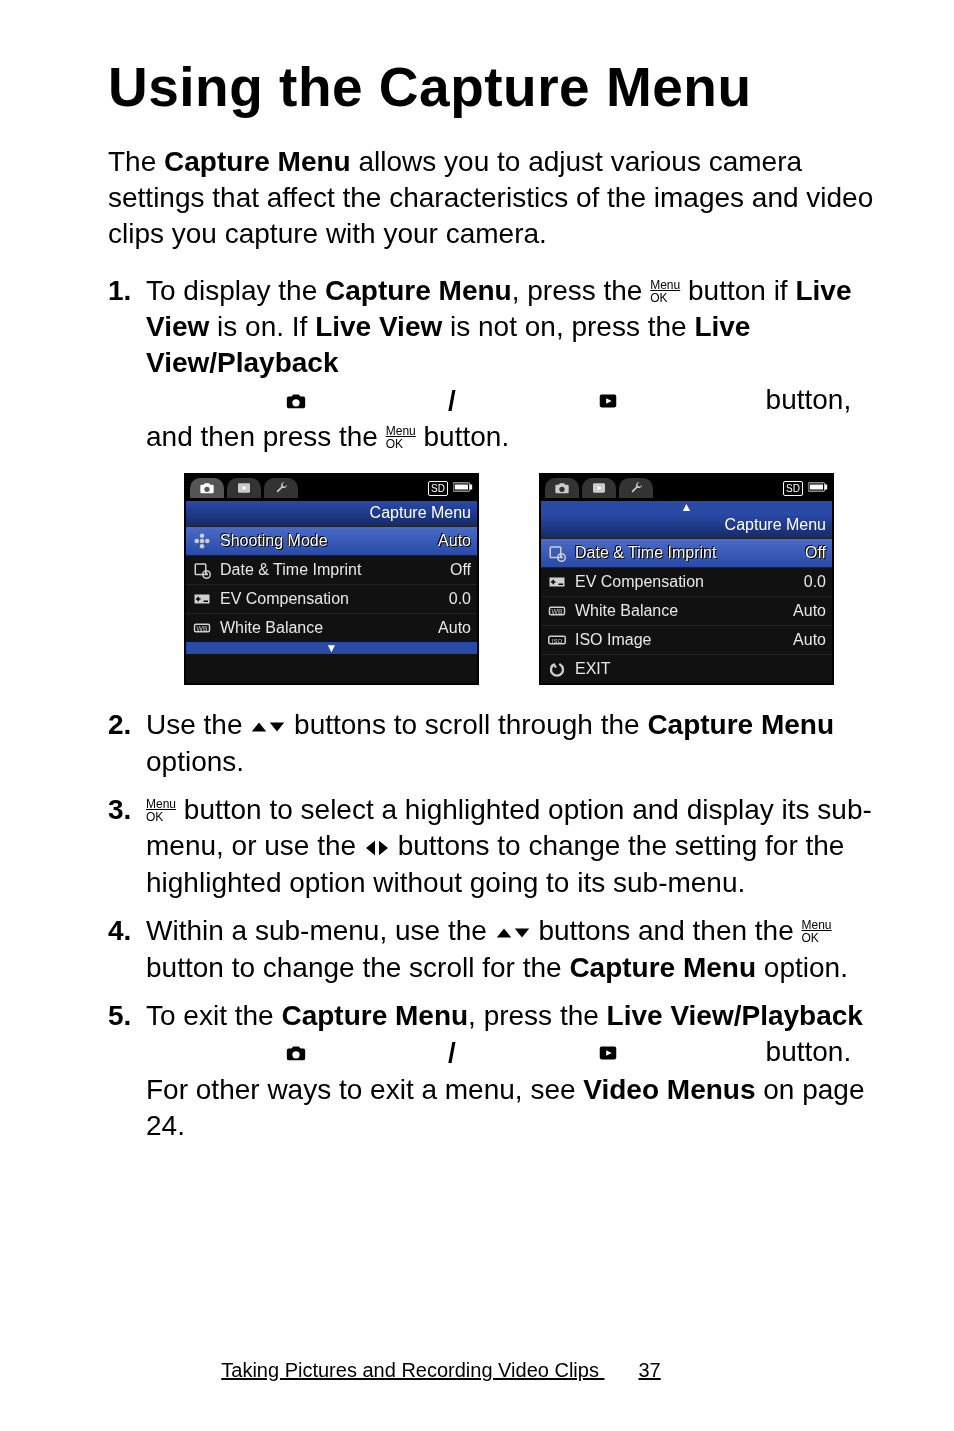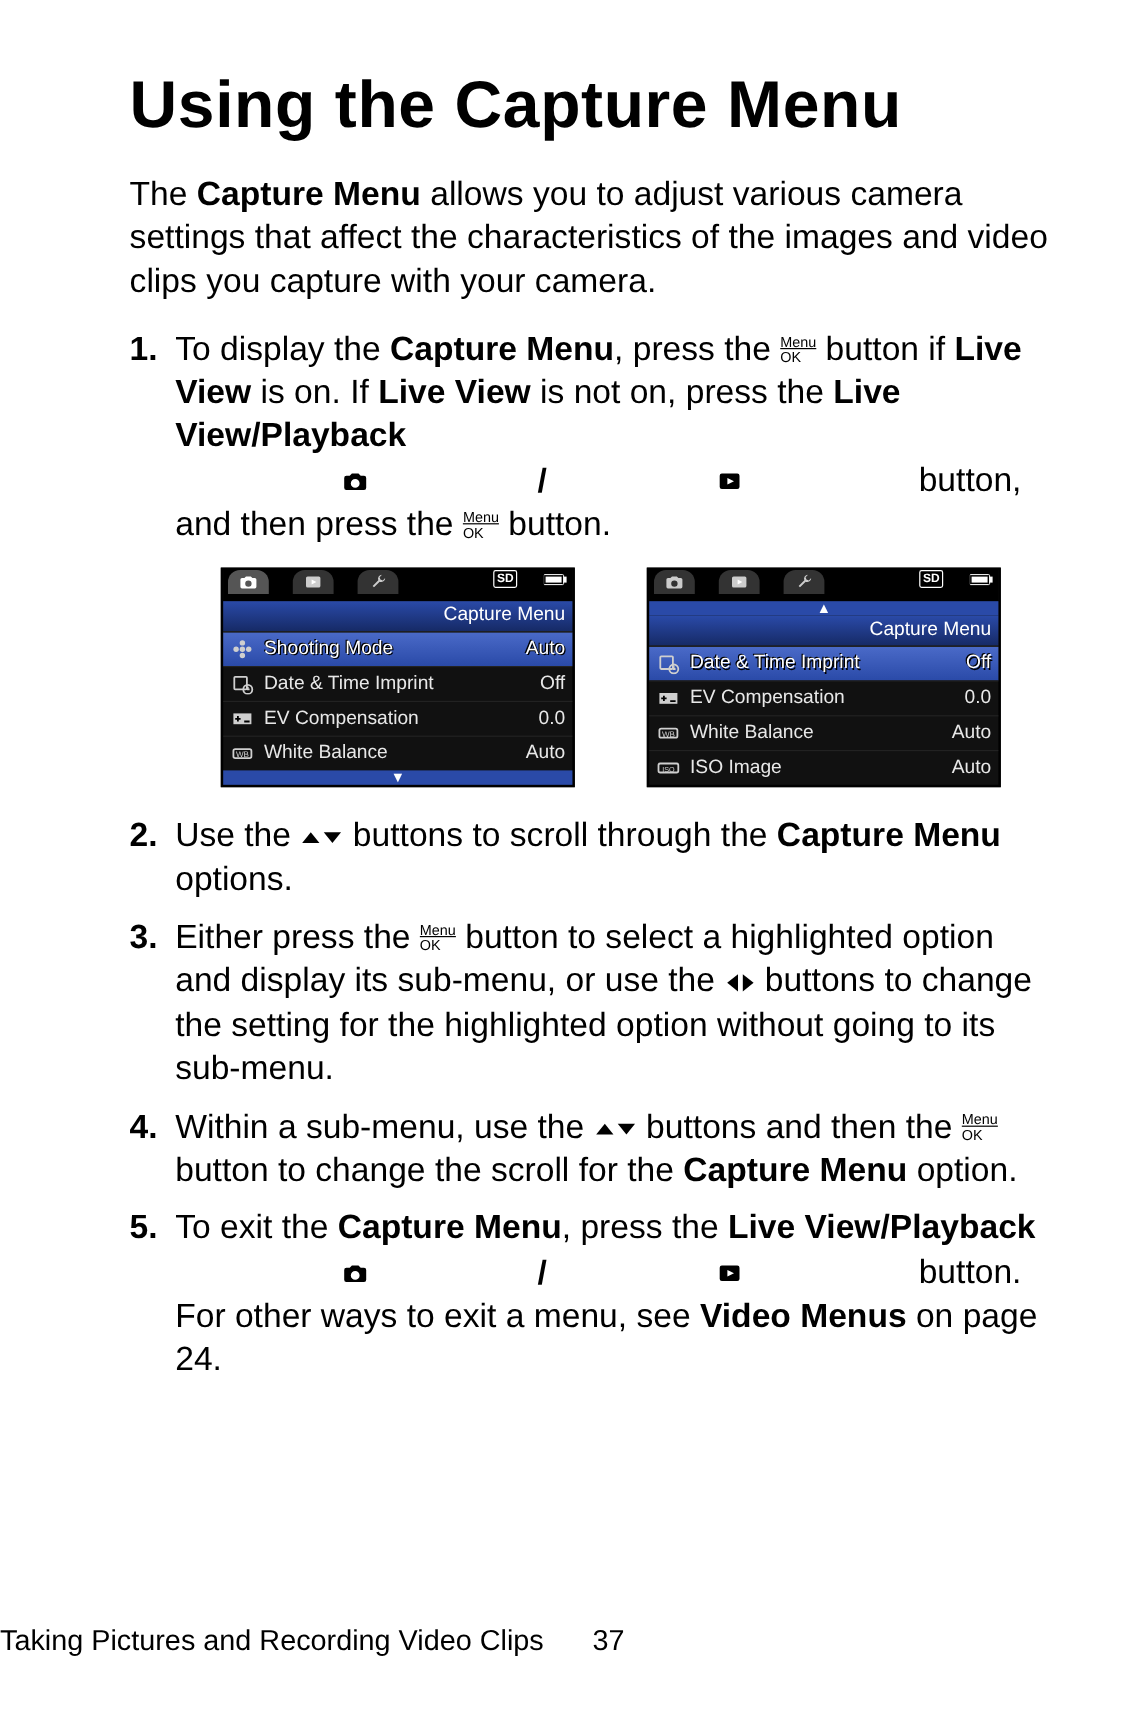--- a/index.html
+++ b/index.html
@@ -62,23 +62,23 @@
   }
   .shot {
     width: 295px;
     background: #111;
     border: 2px solid #000;
     font-family: Arial, sans-serif;
     color: #fff;
     font-size: 16px;
   }
   .shot .tabs {
-    display:flex; align-items:flex-start;
+    display:flex; align-items:center;
     background:#000; height:26px;
-    padding:0 4px; gap:20px;font-weight:bold;
+    padding:0 4px; gap:3px;
   }
   .shot .tabs .tab {
     width:34px; height:20px; border-radius:10px 10px 0 0;
     background:#333; display:flex; align-items:center; justify-content:center;
   }
   .shot .tabs .tab.active { background:#555; position:relative; }
   .shot .tabs .spacer { flex:1; }
   .shot .tabs .sd { font-size:10px; background:#000; color:#fff; border:1px solid #fff; border-radius:2px; padding:0 2px; margin-right:2px;}
   .shot .tabs .batt svg { height:12px; }
   .shot .titlebar {
@@ -105,22 +105,23 @@
   .shot .row .val { color:#e8e8e8; font-size:16px; text-align:right; min-width:40px;}
   .shot .row.hl .val, .shot .row.hl .label { color:#fff; }
   .shot .scroll {
     background:#2a4aa8; color:#fff; text-align:center; font-size:12px; line-height:12px;
   }
 
   .footer {
     position: absolute;
     bottom: 48px;
     left: 0; right: 72px;
-    text-align: left;
-    font-size: 24px;
+    text-align: center;
+    font-size: 20px;
+    text-decoration: underline;
   }
   .footer .pg { margin-left: 34px; }
 </style>
 </head>
 <body>
 
 <svg width="0" height="0" style="position:absolute">
   <symbol id="i-camera" viewBox="0 0 24 24">
       <path fill="currentColor" d="M4 7h3l2-2h6l2 2h3a2 2 0 0 1 2 2v9a2 2 0 0 1-2 2H4a2 2 0 0 1-2-2V9a2 2 0 0 1 2-2zm8 3a4 4 0 1 0 0 8 4 4 0 0 0 0-8z"></path>
     </symbol>
@@ -324,38 +325,47 @@
             </div>
             <div class="row">
               <span class="iconcell">
                 <svg>
                   <use href="#i-iso"></use>
                 </svg>
               </span>
               <span class="label">ISO Image</span>
               <span class="val">Auto</span>
             </div>
+            <div class="row">
+              <span class="iconcell">
+                <svg>
+                  <use href="#i-exit"></use>
+                </svg>
+              </span>
+              <span class="label">EXIT</span>
+              <span class="val"></span>
+            </div>
           </div>
       </div>
     </div>
   </li>
 
   <li>
     <span>Use the </span><span class="arrows-ud">
         <svg width="18">
           <use href="#i-up"></use>
         </svg>
         <svg width="18">
           <use href="#i-down"></use>
         </svg>
       </span><span> buttons to scroll through the </span><b>Capture Menu</b><span> options.</span>
   </li>
 
   <li>
-    <span>Either press the </span><span class="menu-ok"><span class="m">Menu</span><span class="o">OK</span></span><span> button to select a highlighted option and display its sub-menu, or use the </span><span class="arrows-lr">
+    <span class="menu-ok"><span class="m">Menu</span><span class="o">OK</span></span><span> button to select a highlighted option and display its sub-menu, or use the </span><span class="arrows-lr">
         <svg width="13">
           <use href="#i-left"></use>
         </svg>
         <svg width="13">
           <use href="#i-right"></use>
         </svg>
       </span><span> buttons to change the setting for the highlighted option without going to its sub-menu.</span>
   </li>
 
   <li>

